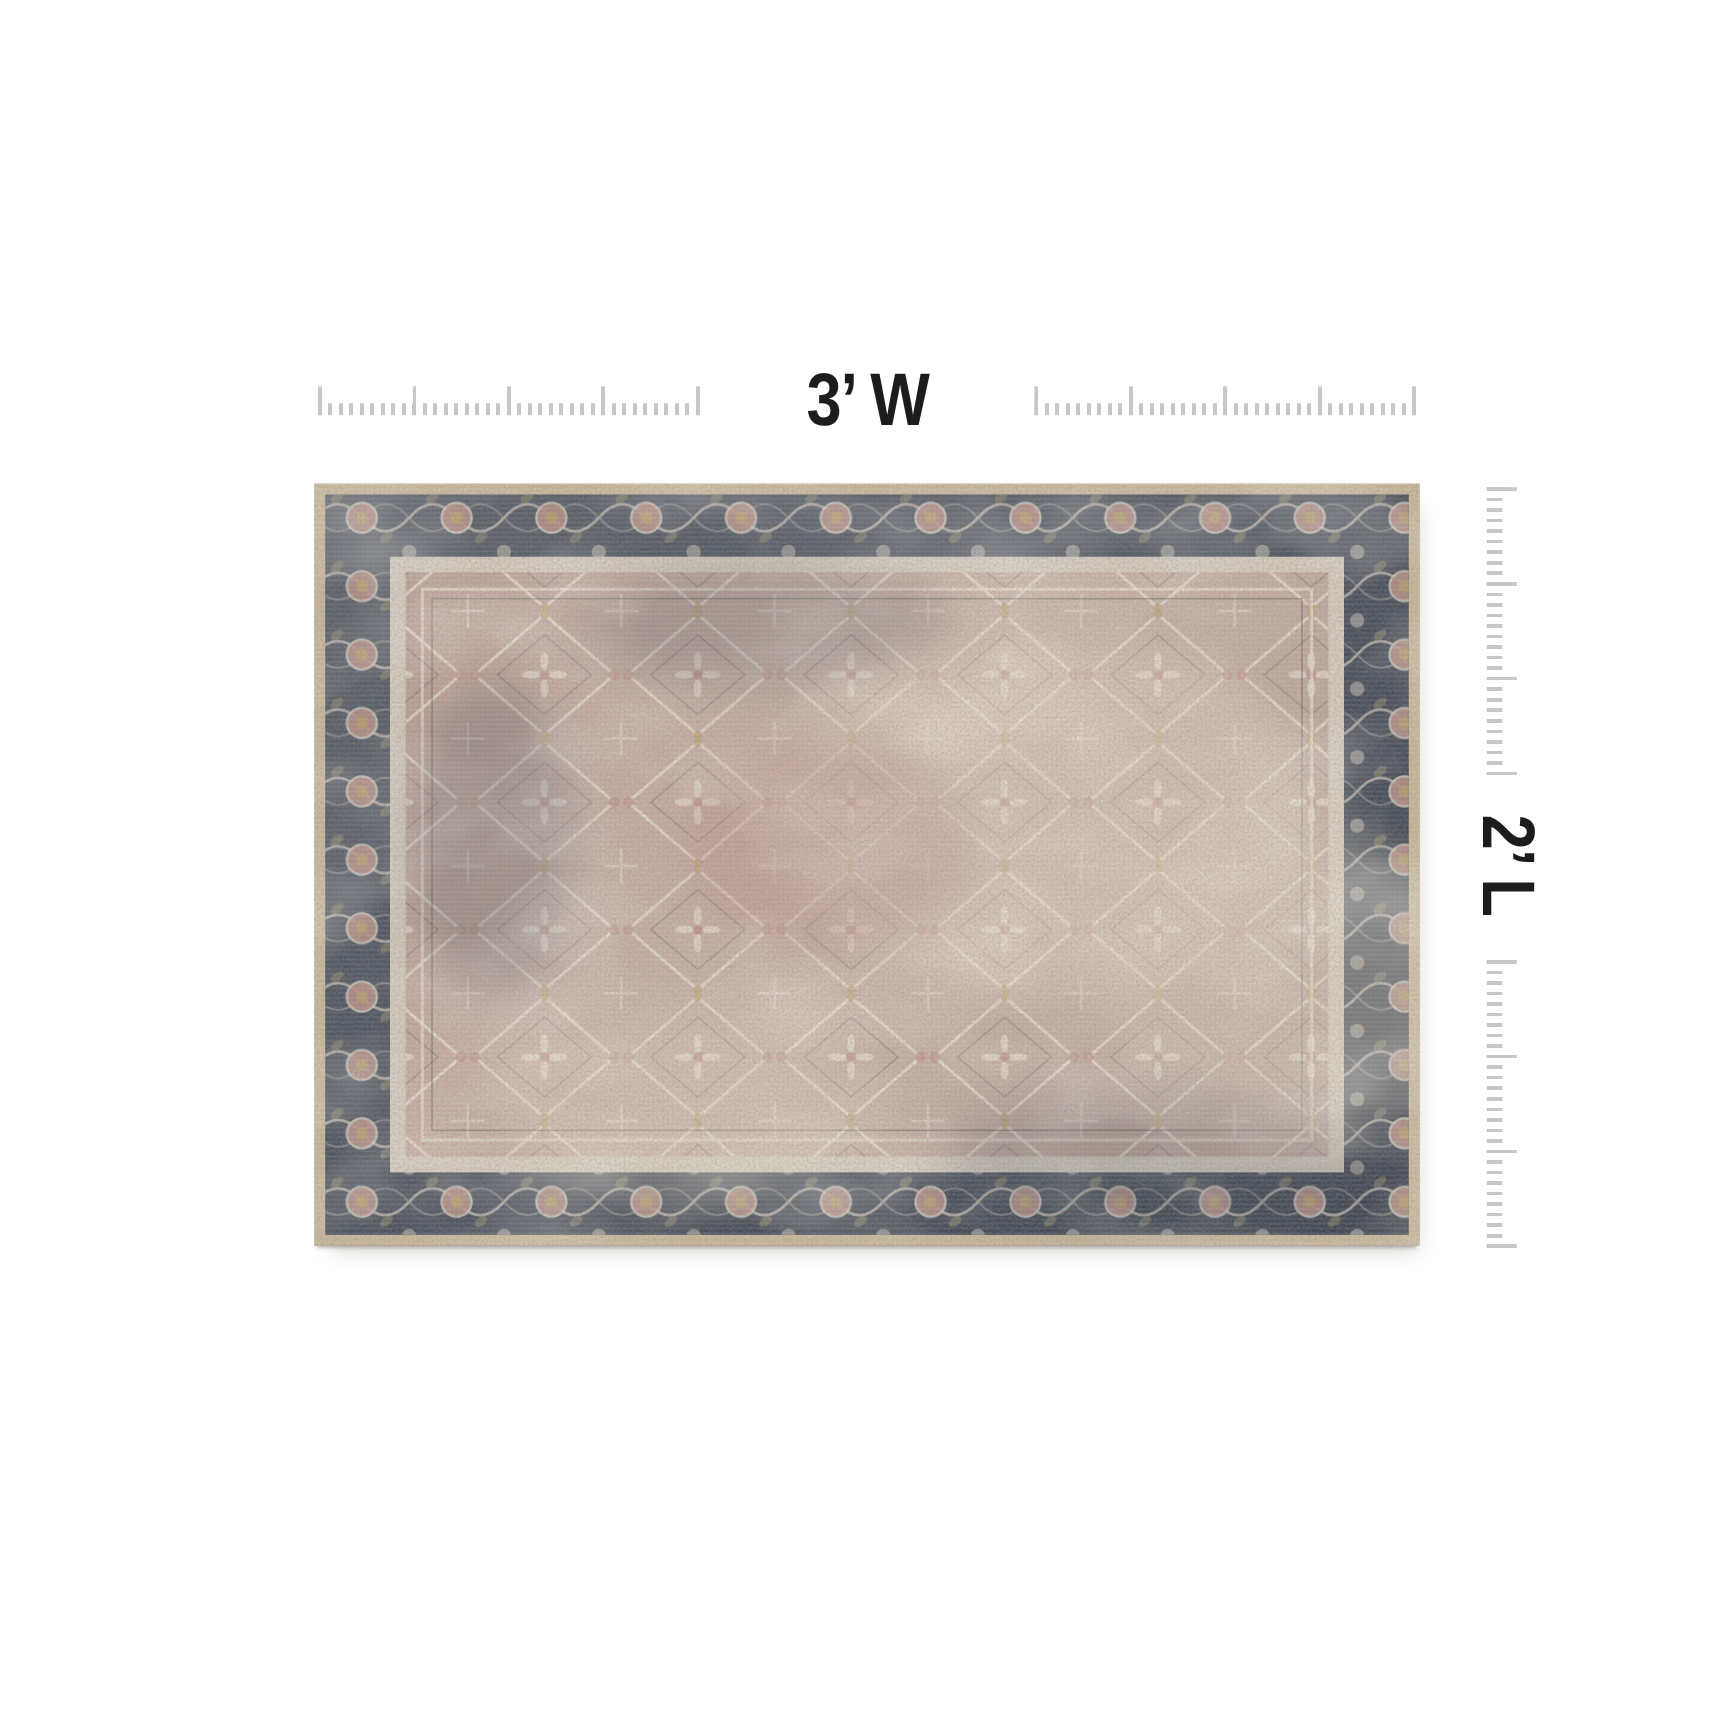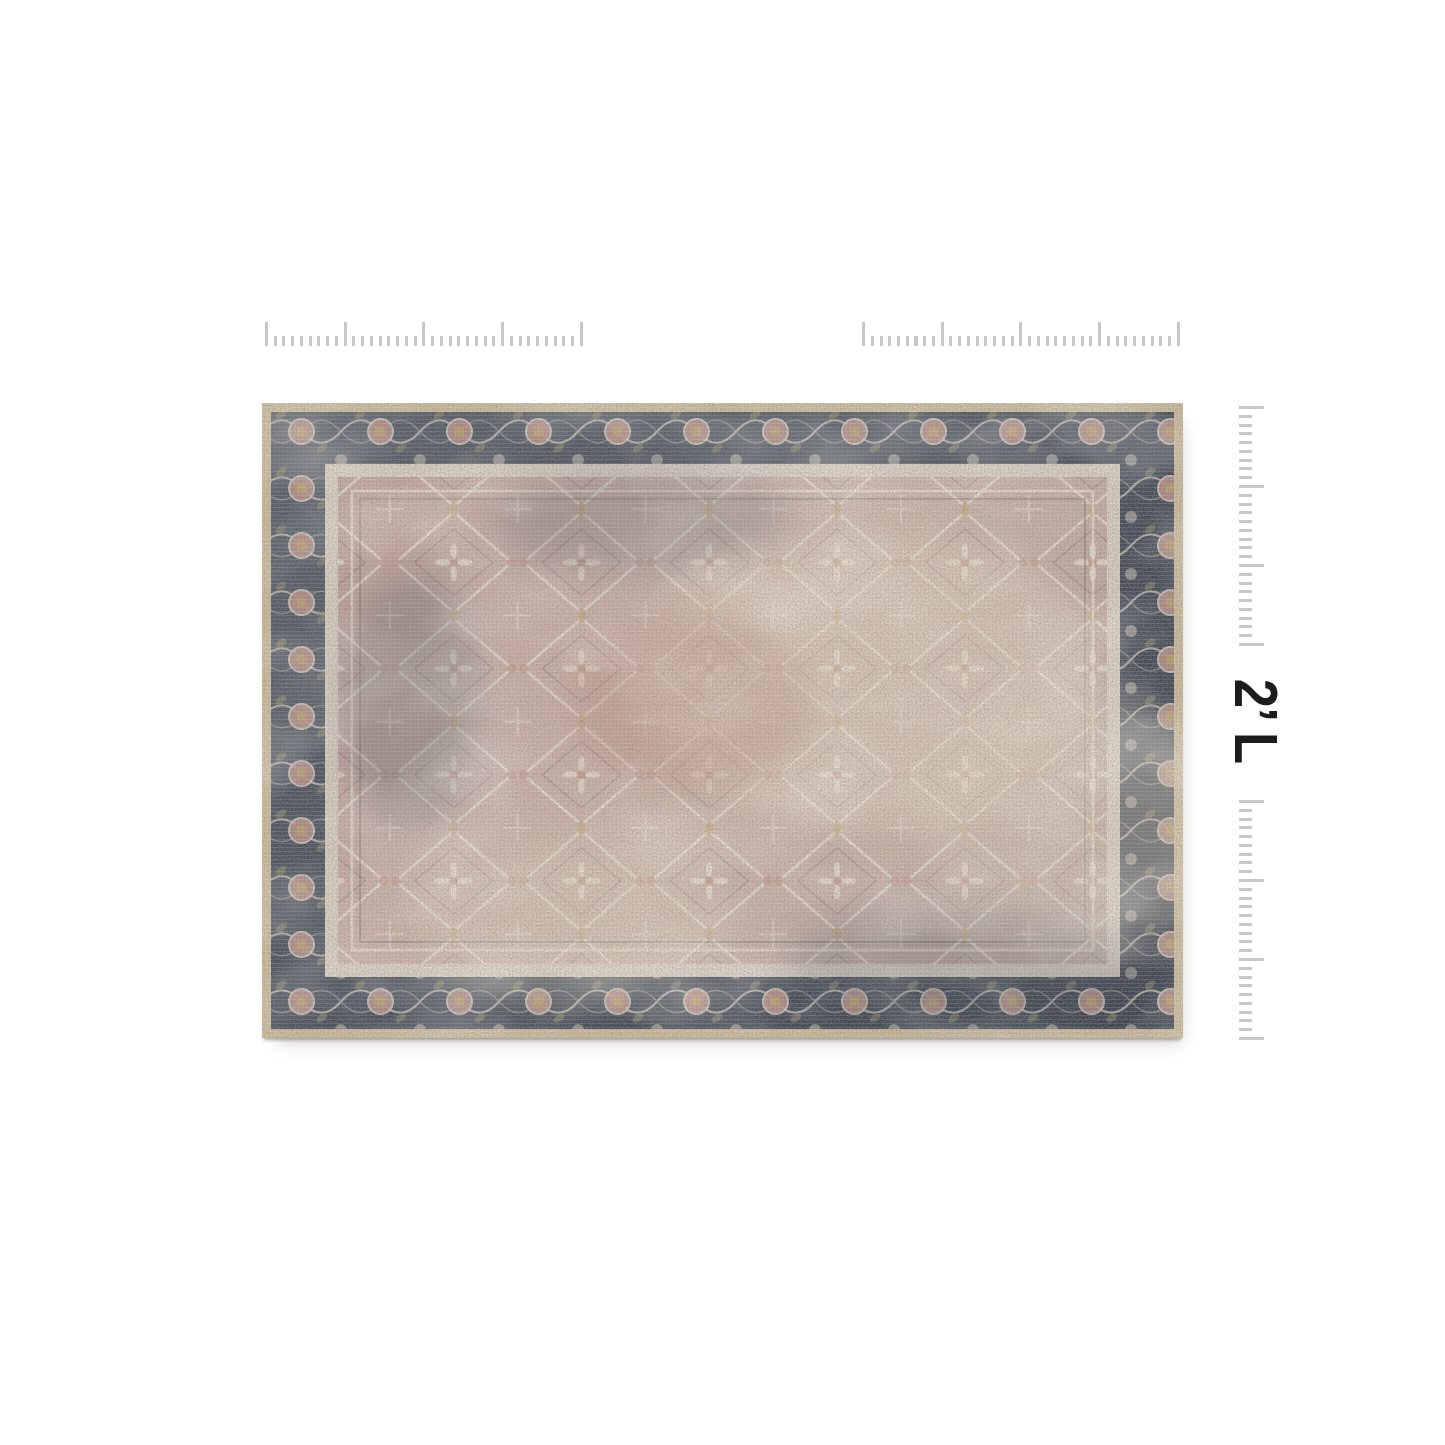--- a/index.html
+++ b/index.html
@@ -75,20 +75,23 @@
   .wash-cream{fill:#e9ddc9;}
   .wash-rose{fill:#b98a7d;}
   .wash-slate{fill:#4e545e;}
 </style>
 </head>
 <body>
 
 <div class="canvas">
 
   <div class="ruler ruler-h seg-left"></div>
+  <div class="dim-label dim-width">
+    <span class="condensed">3’ W</span>
+  </div>
   <div class="ruler ruler-h seg-right"></div>
 
   <div class="ruler ruler-v seg-top"></div>
   <div class="dim-label dim-length">
     <span class="condensed rot">2’ L</span>
   </div>
   <div class="ruler ruler-v seg-bottom"></div>
 
   <div class="rug">
     <svg viewBox="0 0 921 635" xmlns="http://www.w3.org/2000/svg">

